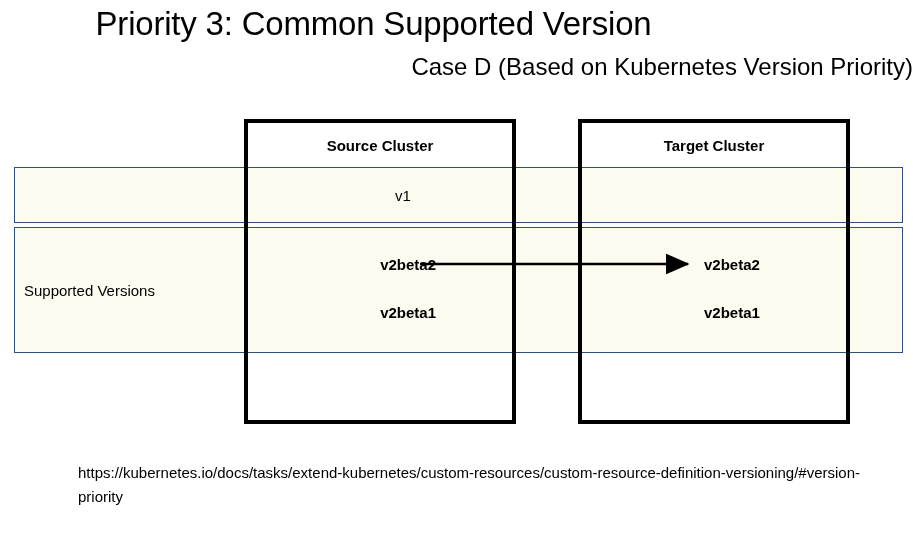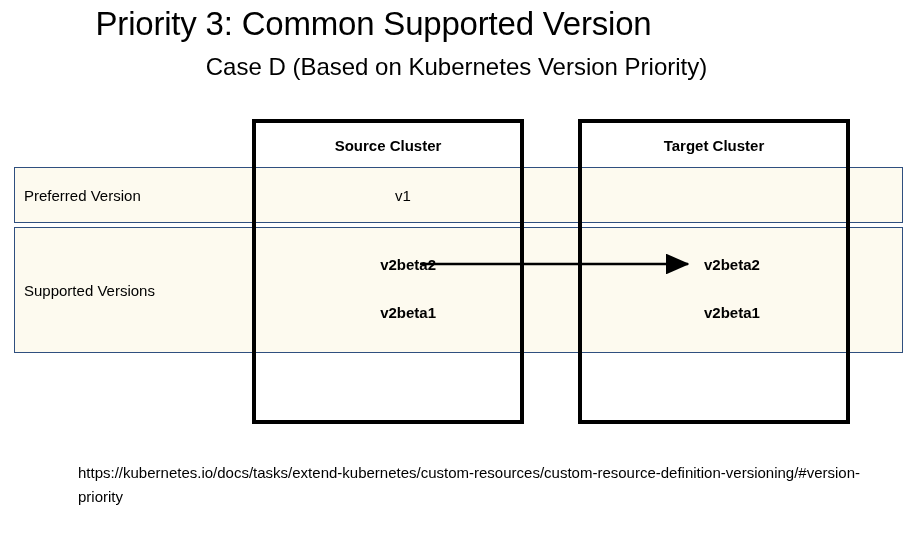--- a/index.html
+++ b/index.html
@@ -27,21 +27,21 @@
     font-weight: 400;
     line-height: 40px;
     letter-spacing: -0.2px;
     white-space: nowrap;
   }
   #slide-subtitle {
     position: absolute;
     left: 0;
     top: 52px;
     width: 913px;
-    text-align: center;
+    text-align: right;
     font-size: 24px;
     font-weight: 400;
     line-height: 30px;
     white-space: nowrap;
   }
 
   
   .table-row {
     position: absolute;
     left: 14px;
@@ -82,21 +82,21 @@
   #sup-target-0 { left: 689px; top: 28px; width: 190px; text-align: left; }
   #sup-target-1 { left: 689px; top: 76px; width: 190px; text-align: left; }
 
   
   .cluster-box {
     position: absolute;
     border: 4px solid #000000;
     box-sizing: border-box;
     background: transparent;
   }
-  #box-source { left: 252px; top: 119px; width: 272px; height: 305px; }
+  #box-source { left: 244px; top: 119px; width: 272px; height: 305px; }
   #box-target { left: 578px; top: 119px; width: 272px; height: 305px; }
 
   .cluster-title {
     position: absolute;
     left: 0;
     top: 14px;
     width: 100%;
     text-align: center;
     font-size: 15px;
     font-weight: bold;
@@ -138,21 +138,20 @@
   }
   #footer-note div { white-space: pre-wrap; }
 </style>
 </head>
 <body>
 
 <div id="slide-title">Priority 3: Common Supported Version</div>
 <div id="slide-subtitle">Case D (Based on Kubernetes Version Priority)</div>
 
 <div class="table-row" id="row-preferred">
-  <div class="row-label">Preferred Version</div>
   <div class="cell-value plain" id="pref-source">v1</div>
 </div>
 
 <div class="table-row" id="row-supported">
   <div class="row-label">Supported Versions</div>
   <div class="cell-value bold" id="sup-source-0">v2beta2</div>
   <div class="cell-value bold" id="sup-source-1">v2beta1</div>
   <div class="cell-value bold" id="sup-target-0">v2beta2</div>
   <div class="cell-value bold" id="sup-target-1">v2beta1</div>
 </div>

